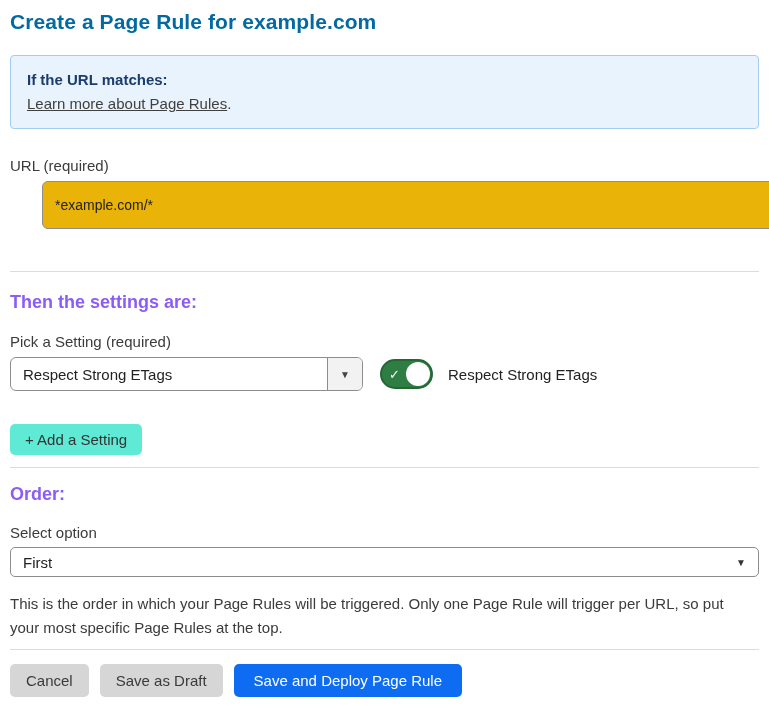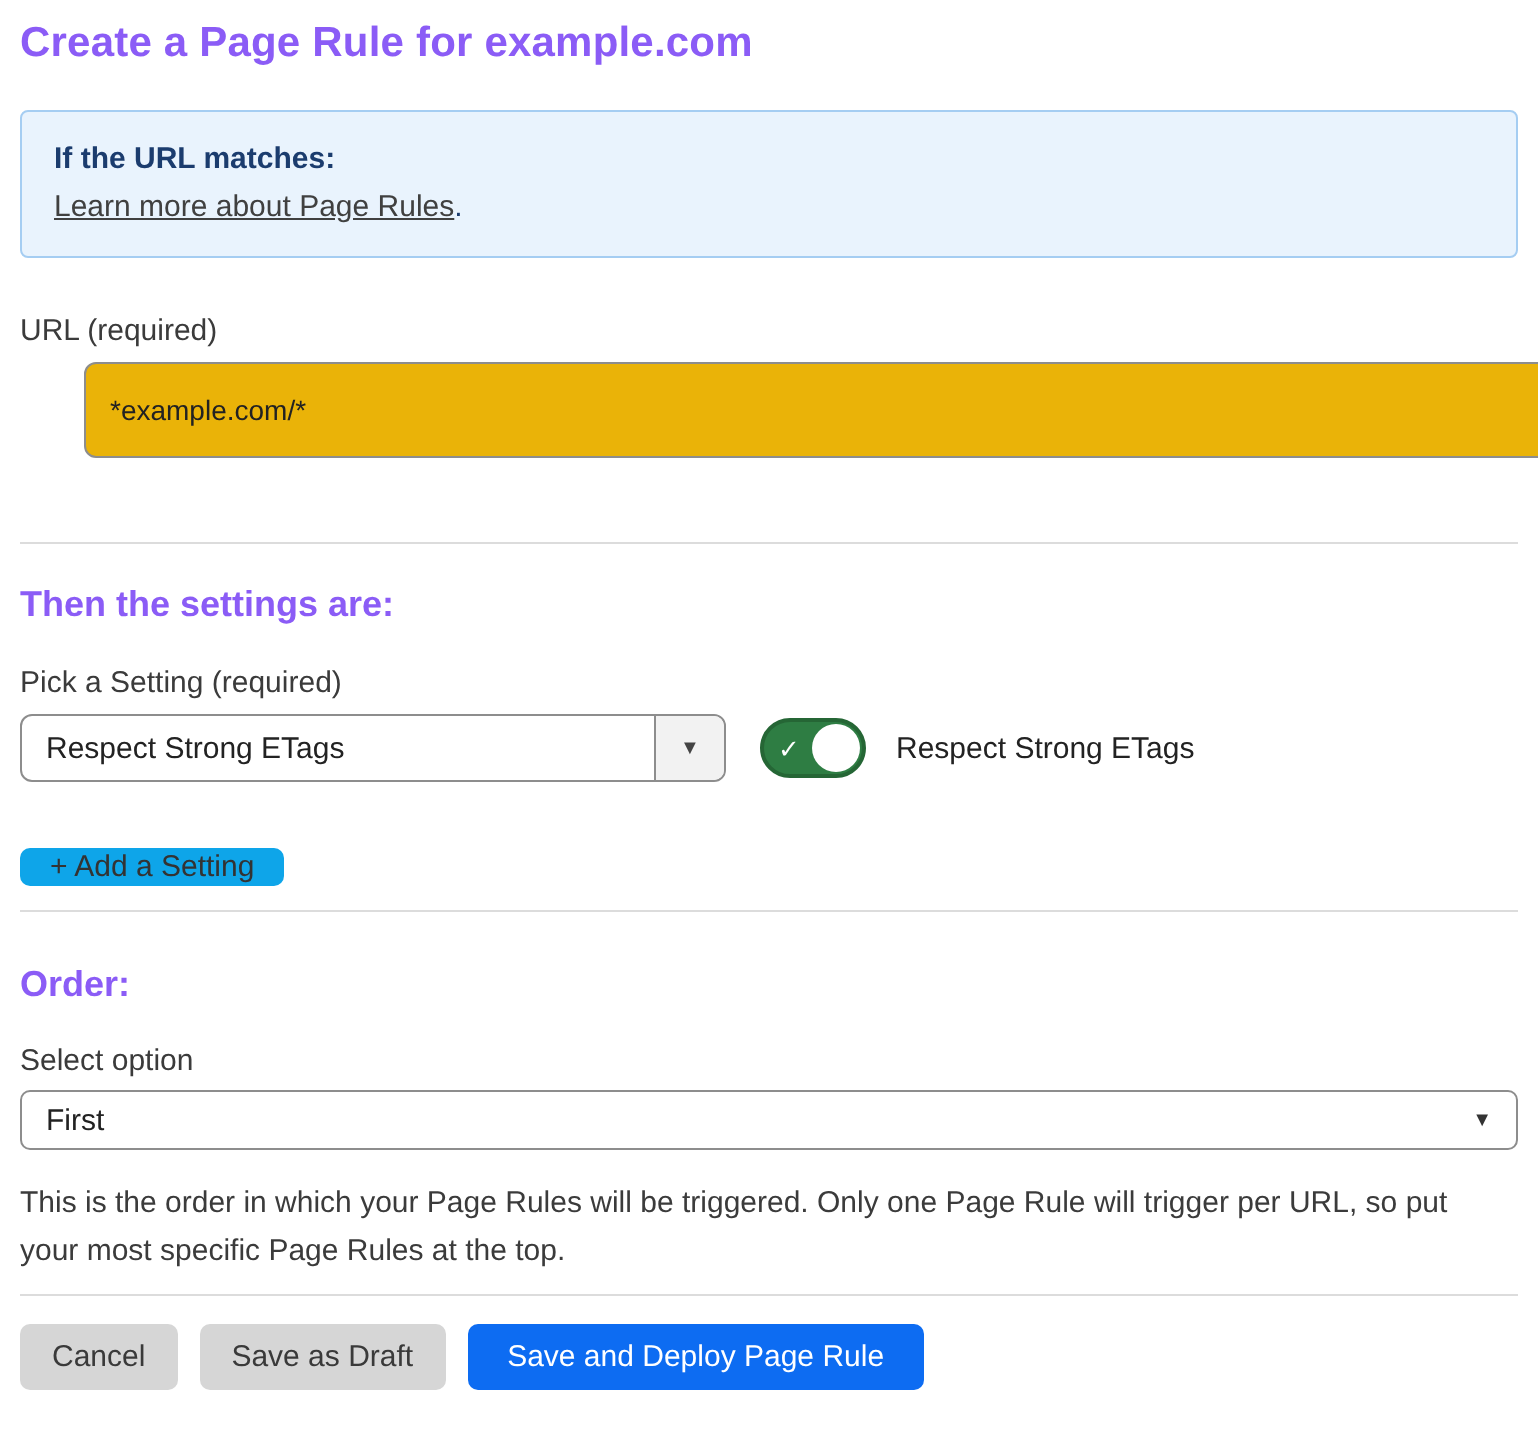--- a/index.html
+++ b/index.html
@@ -8,21 +8,21 @@
     width: 769px;
     height: 718px;
     font-family: "Liberation Sans", "DejaVu Sans", sans-serif;
     color: #222;
     padding: 10px 10px 0 10px;
     overflow: hidden;
   }
   .page-title {
     font-size: 21px;
     font-weight: 700;
-    color: #8b5cf6;
+    color: #0369a1;
     letter-spacing: 0.1px;
   }
   .info-box {
     margin-top: 21px;
     background: #e9f3fd;
     border: 1px solid #a5cdf2;
     border-radius: 4px;
     padding: 12px 16px;
     color: #1b3c6e;
     font-size: 15px;
@@ -130,32 +130,32 @@
     background: #ffffff;
     border-radius: 50%;
   }
   .toggle-label {
     margin-left: 15px;
     font-size: 15px;
     color: #222;
   }
   .add-setting-btn {
     margin-top: 33px;
-    height: 19px;
+    height: 31px;
     padding: 0 15px;
-    background: #0ea5e9;
+    background: #5eead4;
     border: none;
     border-radius: 5px;
     font-family: "Liberation Sans", "DejaVu Sans", sans-serif;
     font-size: 15px;
     color: #333;
     cursor: pointer;
   }
   .divider-2 { margin-top: 12px; }
-  .order-heading { margin-top: 26px; }
+  .order-heading { margin-top: 16px; }
   .order-select-label { margin-top: 19px; }
   .select-box {
     margin-top: 6px;
     width: 100%;
     height: 30px;
     border: 1px solid #8d8d8d;
     border-radius: 5px;
     background: #ffffff;
     display: flex;
     align-items: center;

